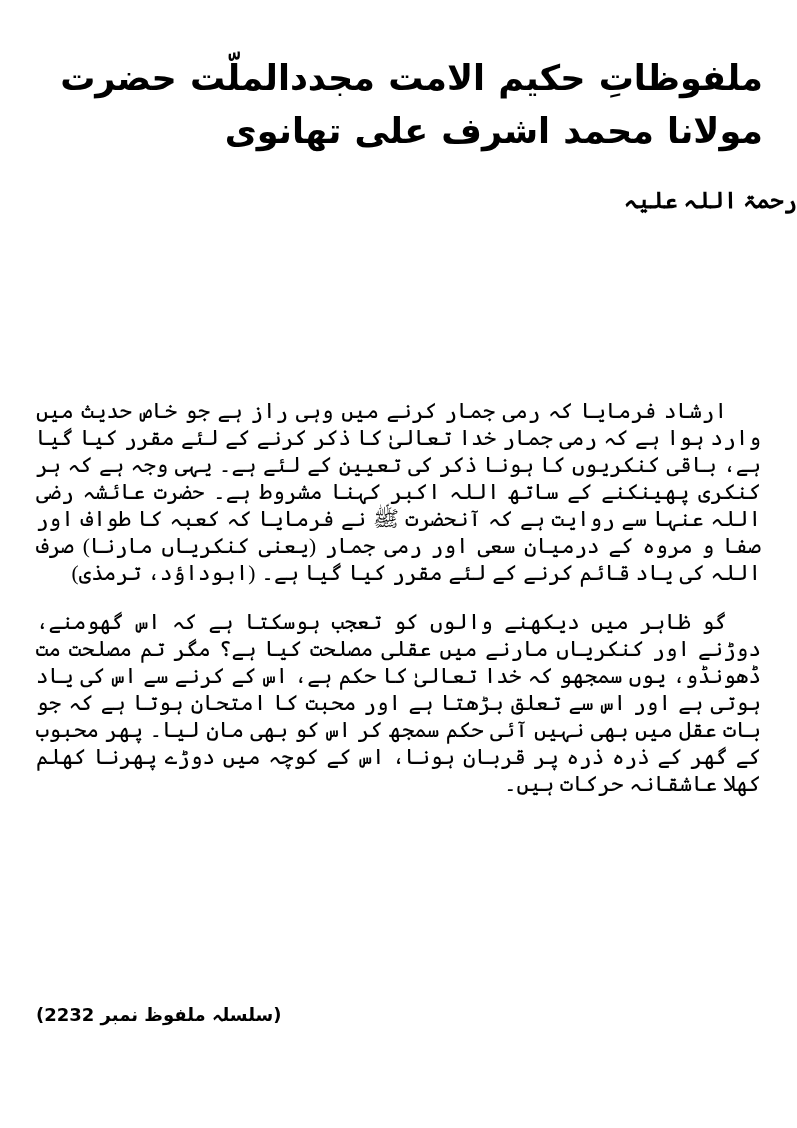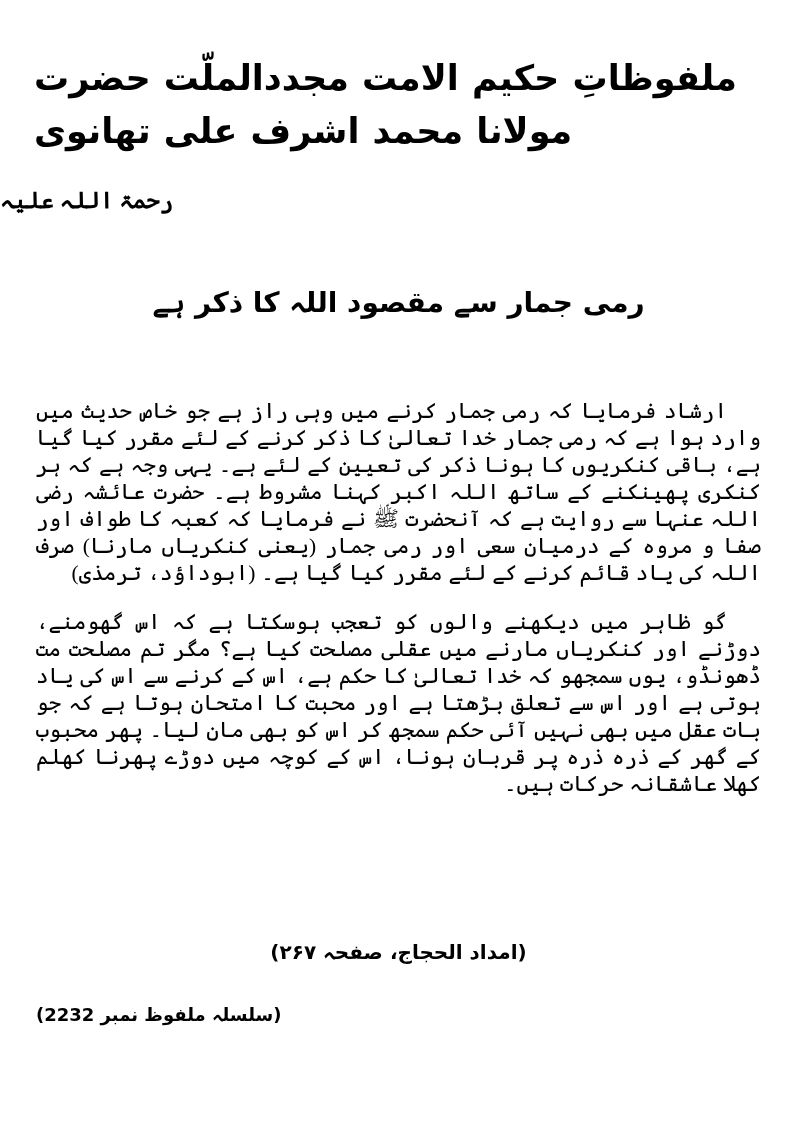--- a/index.html
+++ b/index.html
@@ -20,21 +20,21 @@
     overflow: hidden;
     color: #000000;
   }
 
   
   .title-block {
     position: absolute;
     top: 52px;
     left: 0;
     right: 0;
-    text-align: left;
+    text-align: right;
   }
   .doc-title {
     font-family: "DejaVu Sans", sans-serif;
     font-size: 35px;
     font-weight: bold;
     line-height: 1.5;
     letter-spacing: -0.5px;
     direction: rtl;
     padding: 0 34px;
     word-spacing: 1px;
@@ -113,24 +113,22 @@
 </head>
 <body>
 
 <div class="page" style="background: rgb(255, 255, 255); color: rgb(0, 0, 0);">
 
   <div class="title-block">
     <div class="doc-title">ملفوظاتِ حکیم الامت مجددالملّت حضرت مولانا محمد اشرف علی تھانوی</div>
     <div class="doc-title-honorific">رحمۃ اللہ علیہ</div>
   </div>
 
-  <div class="section-heading">رمی جمار سے مقصود اللہ کا ذکر ہے</div>
 
   <div class="body-block">
     <p class="para first-indent">ارشاد فرمایا کہ رمی جمار کرنے میں وہی راز ہے جو خاص حدیث میں وارد ہوا ہے کہ رمی جمار خدا تعالیٰ کا ذکر کرنے کے لئے مقرر کیا گیا ہے، باقی کنکریوں کا ہونا ذکر کی تعیین کے لئے ہے۔ یہی وجہ ہے کہ ہر کنکری پھینکنے کے ساتھ اللہ اکبر کہنا مشروط ہے۔ حضرت عائشہ رضی اللہ عنہا سے روایت ہے کہ آنحضرت ﷺ نے فرمایا کہ کعبہ کا طواف اور صفا و مروہ کے درمیان سعی اور رمی جمار (یعنی کنکریاں مارنا) صرف اللہ کی یاد قائم کرنے کے لئے مقرر کیا گیا ہے۔ (ابوداؤد، ترمذی)</p>
     <p class="para first-indent">گو ظاہر میں دیکھنے والوں کو تعجب ہوسکتا ہے کہ اس گھومنے، دوڑنے اور کنکریاں مارنے میں عقلی مصلحت کیا ہے؟ مگر تم مصلحت مت ڈھونڈو، یوں سمجھو کہ خدا تعالیٰ کا حکم ہے، اس کے کرنے سے اس کی یاد ہوتی ہے اور اس سے تعلق بڑھتا ہے اور محبت کا امتحان ہوتا ہے کہ جو بات عقل میں بھی نہیں آئی حکم سمجھ کر اس کو بھی مان لیا۔ پھر محبوب کے گھر کے ذرہ ذرہ پر قربان ہونا، اس کے کوچہ میں دوڑے پھرنا کھلم کھلا عاشقانہ حرکات ہیں۔</p>
   </div>
 
-  <div class="citation-center">(امداد الحجاج، صفحہ ۲۶۷)</div>
 
   <div class="citation-left">(سلسلہ ملفوظ نمبر 2232)</div>
 
 </div>
 
 </body></html>

